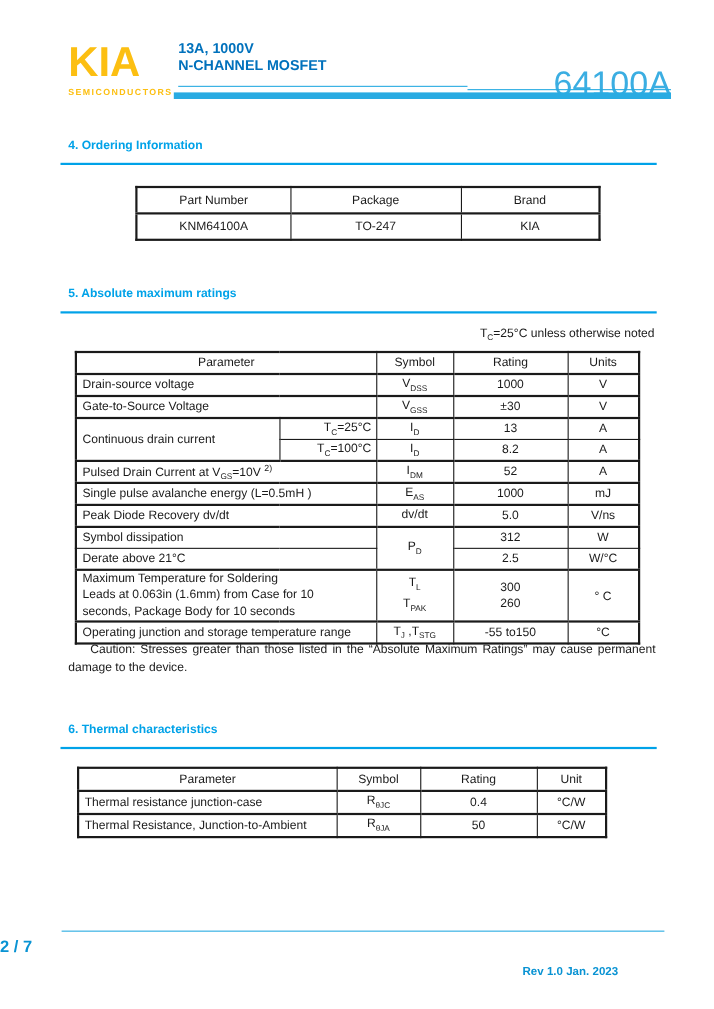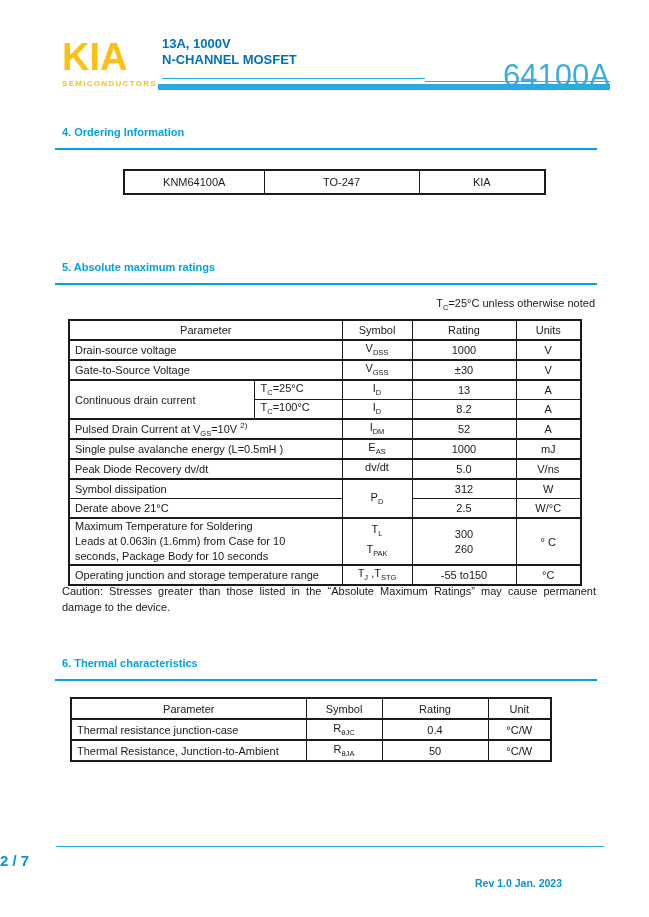--- a/index.html
+++ b/index.html
@@ -34,28 +34,28 @@
   .pl { text-align:left; padding-left:5px; }
   .c  { text-align:center; }
   sub.sb { font-size:7.5px; }
   sup.sp { font-size:8px; }
   
   .ord { position:absolute; left:123px; top:169px; border:2px solid #1a1a1a; }
   .ord td { height:22px; text-align:center; }
   
   .abs { position:absolute; left:68px; top:319px; border:2px solid #1a1a1a; }
   .abs td { height:18px; }
-  .abs .cond { text-align:left; padding-left:6px; }
+  .abs .cond { text-align:right; padding-left:6px; }
   .abs .ml { line-height:15px; }
   
   .note { position:absolute; left:68px; top:297px; width:527px; text-align:right;
           font-size:11px; }
   .caution { position:absolute; left:62px; top:584px; width:534px; font-size:11px;
           line-height:15.5px; }
-  .caution .j { text-align:justify; text-align-last:justify; }
+  .caution .j { text-align:justify; text-align-last:justify;margin-left:20px; }
   
   .thm { position:absolute; left:70px; top:697px; border:2px solid #1a1a1a; }
   .thm td { height:19px; }
   
   .f-line { position:absolute; left:56px; top:846px; width:548px; height:1px;
           background:var(--bar_blue,#29ABE2); }
   .f-page { position:absolute; left:0; top:852px; width:620px; text-align:left;
           font-size:15px; font-weight:bold; color:var(--footer_blue,#0993D3); }
   .f-rev { position:absolute; right:87px; top:852px; font-size:10.5px; font-weight:bold;
           color:var(--footer_blue,#0993D3);margin-top:25px; }
@@ -79,20 +79,25 @@
   <div class="sec-title" style="top:126px;">4. Ordering Information</div>
   <div class="sec-line" style="top:148px;"></div>
 
   <table class="ord">
     <colgroup>
         <col style="width:140px">
         <col style="width:155px">
         <col style="width:126px">
       </colgroup>
     <tbody>
+        <tr>
+      <td class="b2">Part Number</td>
+      <td class="b2">Package</td>
+      <td class="b2">Brand</td>
+    </tr>
     <tr>
       <td>KNM64100A</td>
       <td>TO-247</td>
       <td>KIA</td>
     </tr>
   </tbody>
     </table>
 
   <div class="sec-title" style="top:261px;">5. Absolute maximum ratings</div>
   <div class="sec-line" style="top:283px;"></div>

